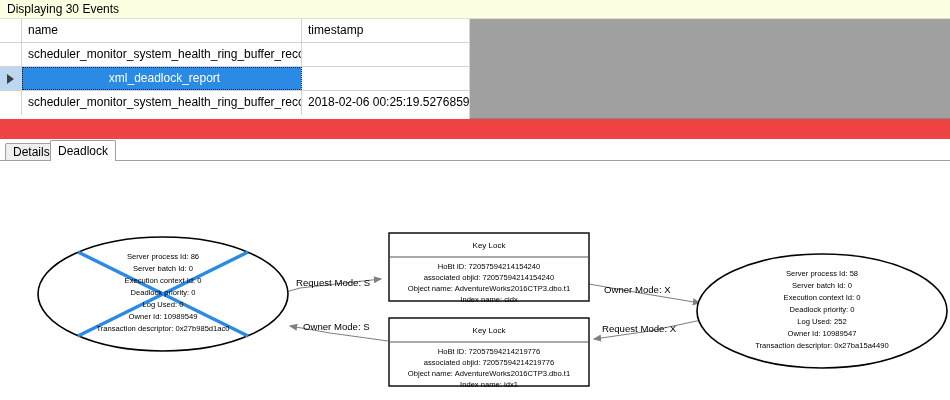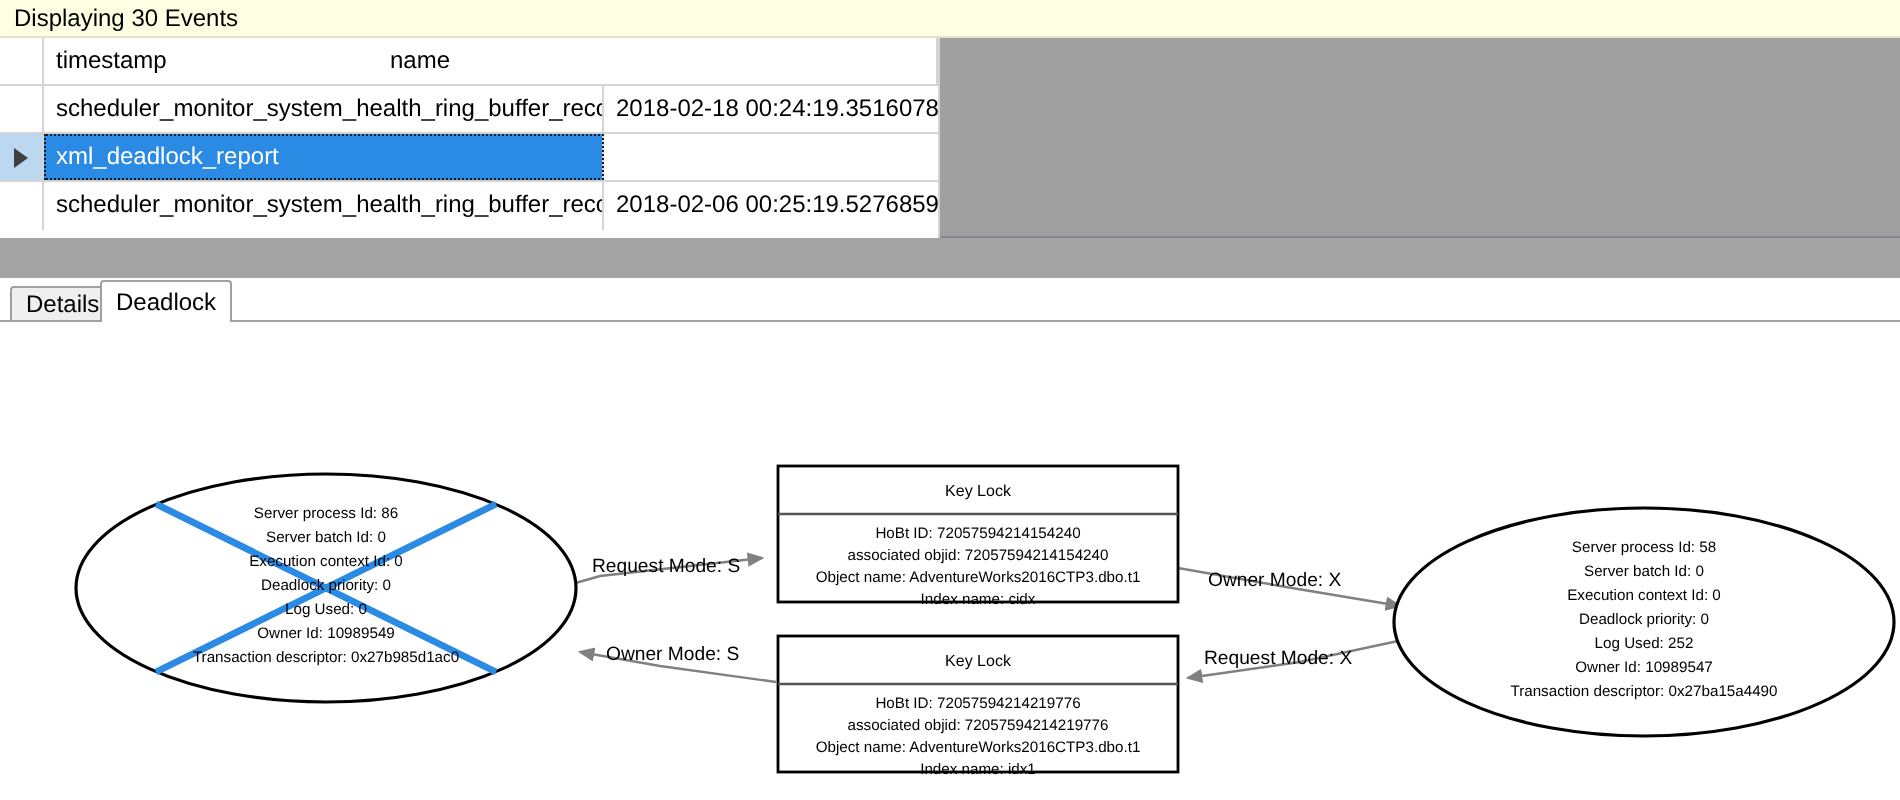--- a/index.html
+++ b/index.html
@@ -6,21 +6,21 @@
     margin: 0; padding: 0;
     width: 950px; height: 400px;
     overflow: hidden;
     background: #ffffff;
     font-family: "Liberation Sans", sans-serif;
   }
   #app {
     position: relative;
     width: 950px; height: 292px;
     box-sizing: border-box;
-    background: #a3a3a3;
+    background: #ef4444;
   }
 
   
   .banner {
     position: absolute; left: 0; top: 0;
     width: 950px; height: 19px;
     background: #fefee3;
     border-bottom: 1px solid #e2e2c8;
     box-sizing: border-box;
     font-size: 12px;
@@ -67,20 +67,21 @@
   .c-name { width: 280px; }
   .c-ts   { width: 167px; border-right: none; }
 
   .header-row .gcell { background: #ffffff; color: #000; }
   .header-row { border-bottom: 1px solid #d4d4d4; }
 
   .row-selected .c-name,
   .row-selected .c-ts {
     background: #2a8ae4;
     color: #ffffff;
+    text-align: center;
   }
   .row-selected .c-name {
     outline: 1px dotted #1a1a1a;
     outline-offset: -1px;
   }
   .row-selected .c-sel { background: #bcd8f0; }
 
   .sel-arrow {
     position: absolute;
     left: 7px; top: 7px;
@@ -162,28 +163,27 @@
 
 <div id="app">
 
   <div class="banner">Displaying 30 Events</div>
 
   <div class="grid">
     <div class="grid-inner">
 
       <div class="grow header-row">
         <div class="gcell c-sel"></div>
+        <div class="gcell c-name">name</div>
         <div class="gcell c-ts">timestamp</div>
-        <div class="gcell c-name">name</div>
       </div>
 
       <div class="grow">
         <div class="gcell c-sel"></div>
         <div class="gcell c-name">scheduler_monitor_system_health_ring_buffer_recorded</div>
-        <div class="gcell c-ts">2018-02-18 00:24:19.3516078</div>
       </div>
 
       <div class="grow row-selected">
         <div class="gcell c-sel">
           <span class="sel-arrow"></span>
         </div>
         <div class="gcell c-name">xml_deadlock_report</div>
       </div>
 
       <div class="grow">

